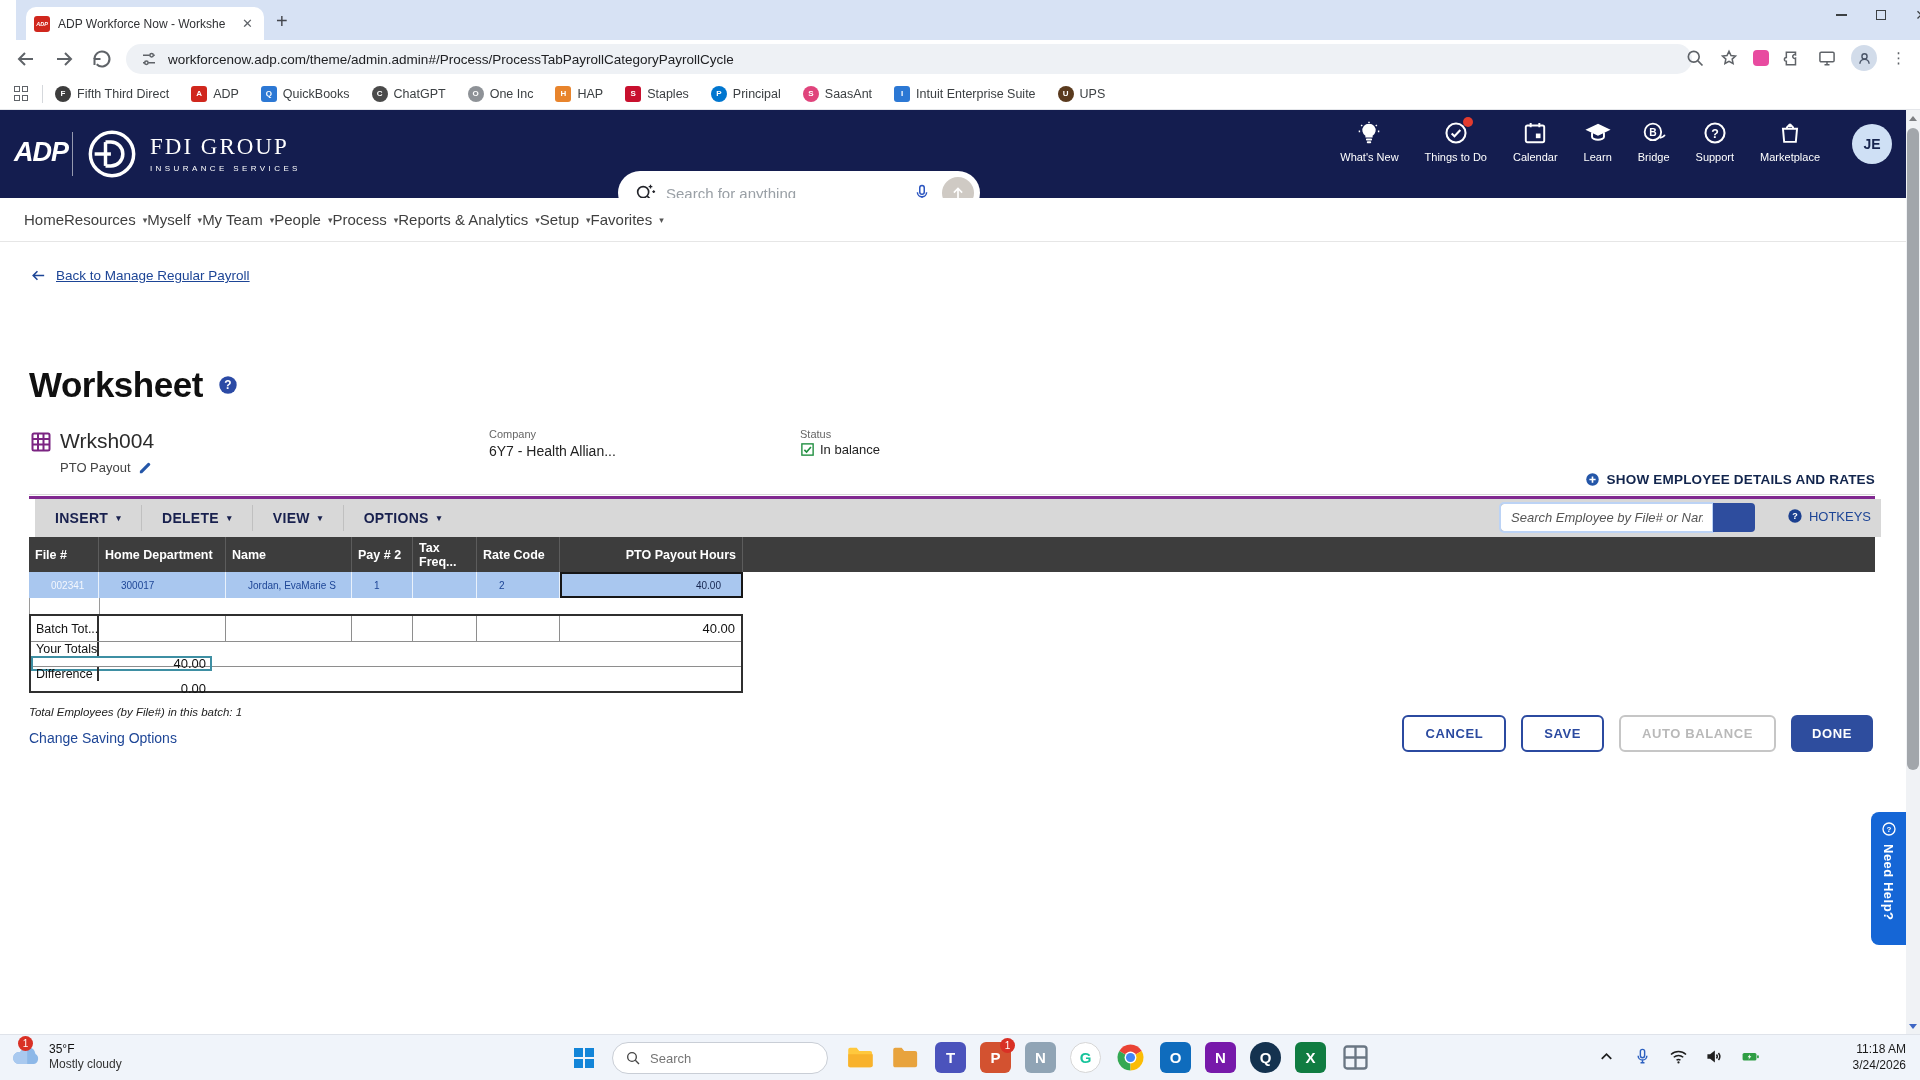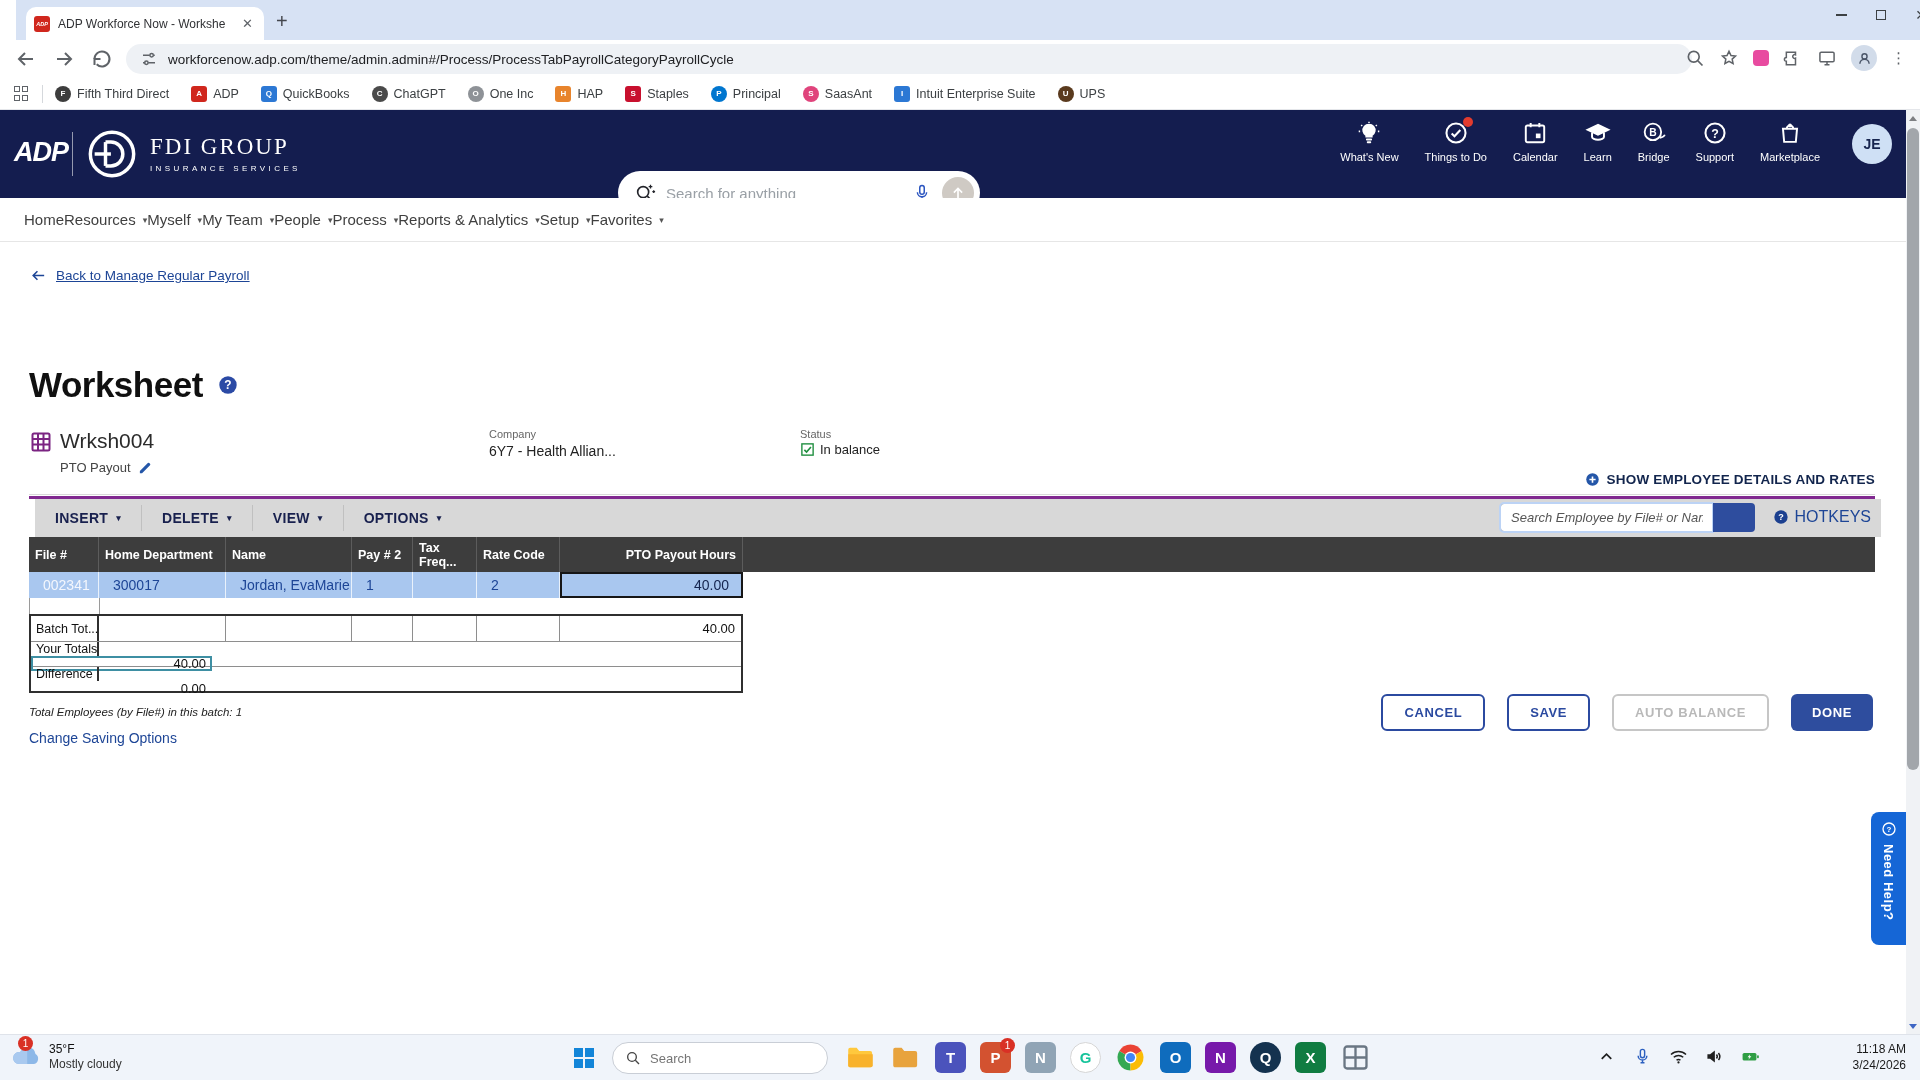--- a/index.html
+++ b/index.html
@@ -93,46 +93,46 @@
   .ws-toolbar { position:absolute; left:35px; top:257px; width:1846px; height:38px; background:#d8d8d8; display:flex; align-items:center; }
   .tb-menu { display:flex; align-items:center; gap:8px; padding:0 20px; font-size:14px; font-weight:bold; color:#18204e; letter-spacing:.3px; height:100%; }
   .tb-sep { width:1px; height:26px; background:#c0c0c0; }
   .tb-caret { font-size:9px; color:#18204e; }
   .emp-search { position:absolute; right:126px; top:4px; display:flex; }
   .emp-search input { width:213px; height:29px; border:1px solid #8a8a8a; border-right:none; border-radius:4px 0 0 4px; padding:0 10px; font-size:13px; font-style:italic; color:#333; outline:2px solid #bcd3f5; outline-offset:-1px; font-family:inherit; }
   .emp-search input::placeholder { color:#555; }
   .emp-search .btn { width:36px; height:29px; background:#2e4d9e; border-radius:0 4px 4px 0; display:flex; align-items:center; justify-content:center; color:#fff; }
   .hotkeys { position:absolute; right:10px; top:9px; display:flex; align-items:center; gap:6px; }
   .hotkeys .qi { width:16px; height:16px; color:#1b3f8f; }
-  .hotkeys .txt { font-size:16px; color:#1d4596; }
+  .hotkeys .txt { font-size:13px; color:#1d4596; }
 
   
   .grid { position:absolute; left:29px; top:295px; width:1846px; }
   .g-head { display:flex; height:35px; background:#3d3d3d; }
   .g-head .hc { color:#fff; font-size:12.5px; font-weight:bold; display:flex; align-items:center; padding:0 6px; border-right:1px solid #5c5c5c; flex:none; }
   .g-head .hc.right { justify-content:flex-end; }
   .g-head .fill { flex:1; border-right:none; }
   .g-row { display:flex; height:26px; background:#a9c7ef; width:714px; }
-  .g-row .dc { font-size:14px; color:#1d4596; display:flex; align-items:center; padding:0 14px; border-right:1px solid rgba(255,255,255,.75); flex:none; overflow:hidden; white-space:nowrap; }
+  .g-row .dc { font-size:10px; color:#1d4596; display:flex; align-items:center; padding:0 22px; border-right:1px solid rgba(255,255,255,.75); flex:none; overflow:hidden; white-space:nowrap; }
   .g-row .dc.white { color:#f4f7fd; }
   .g-row .dc.sel { justify-content:flex-end; color:#15254f; box-shadow:inset 0 0 0 2px #161616; border-right:none; }
   .g-gap { height:16px; width:714px; border-left:1px solid #9a9a9a; position:relative; }
   .g-gap:before { content:""; position:absolute; left:69px; top:0; width:1px; height:16px; background:#9a9a9a; }
   .g-totals { width:714px; border:2px solid #2f2f2f; }
   .t-row { display:flex; height:25px; background:#fff; }
   .t-row + .t-row { border-top:1px solid #8e8e8e;flex-direction:column; }
   .t-row .lc { width:68px; flex:none; font-size:12.5px; color:#111; display:flex; align-items:center; padding:0 5px; border-right:2px solid #2f2f2f; white-space:nowrap; overflow:hidden; }
   .t-row .mc { flex:none; border-right:1px solid #8e8e8e; }
   .t-row .vc { width:181px; flex:none; font-size:13px; color:#111; display:flex; align-items:center; justify-content:flex-end; padding:0 6px; }
   .t-row.your .mc { background:#ebebeb; }
   .t-row.your .vc { box-shadow:inset 0 0 0 2px #3e8fa3; }
   .g-foot { margin-top:13px; font-size:11.5px; font-style:italic; color:#222; }
 
   .change-saving { position:absolute; left:29px; top:488px; font-size:14px; color:#1d4596; }
-  .actions { position:absolute; right:47px; top:452px; display:flex; gap:22px; }
+  .actions { position:absolute; right:47px; top:473px; display:flex; gap:15px; }
   .btn { height:37px; border-radius:6px; display:flex; align-items:center; justify-content:center; padding:0 21px; font-size:13px; font-weight:bold; letter-spacing:.6px; }
   .btn.outline { border:2px solid #2b4aa0; color:#2b4aa0; background:#fff; }
   .btn.disabled { border:2px solid #c6c6c6; color:#b9b9b9; background:#fff; }
   .btn.primary { background:#2e4d9e; color:#fff; }
 
   .need-help { position:absolute; right:14px; top:812px; width:35px; height:133px; background:#1566d6; border-radius:8px 0 0 8px; display:flex; flex-direction:column; align-items:center; padding-top:9px; gap:7px; }
   .need-help .qi { width:16px; height:16px; color:#fff; }
   .need-help .txt { writing-mode:vertical-rl; color:#fff; font-size:13px; font-weight:bold; letter-spacing:.5px; }
 
   

